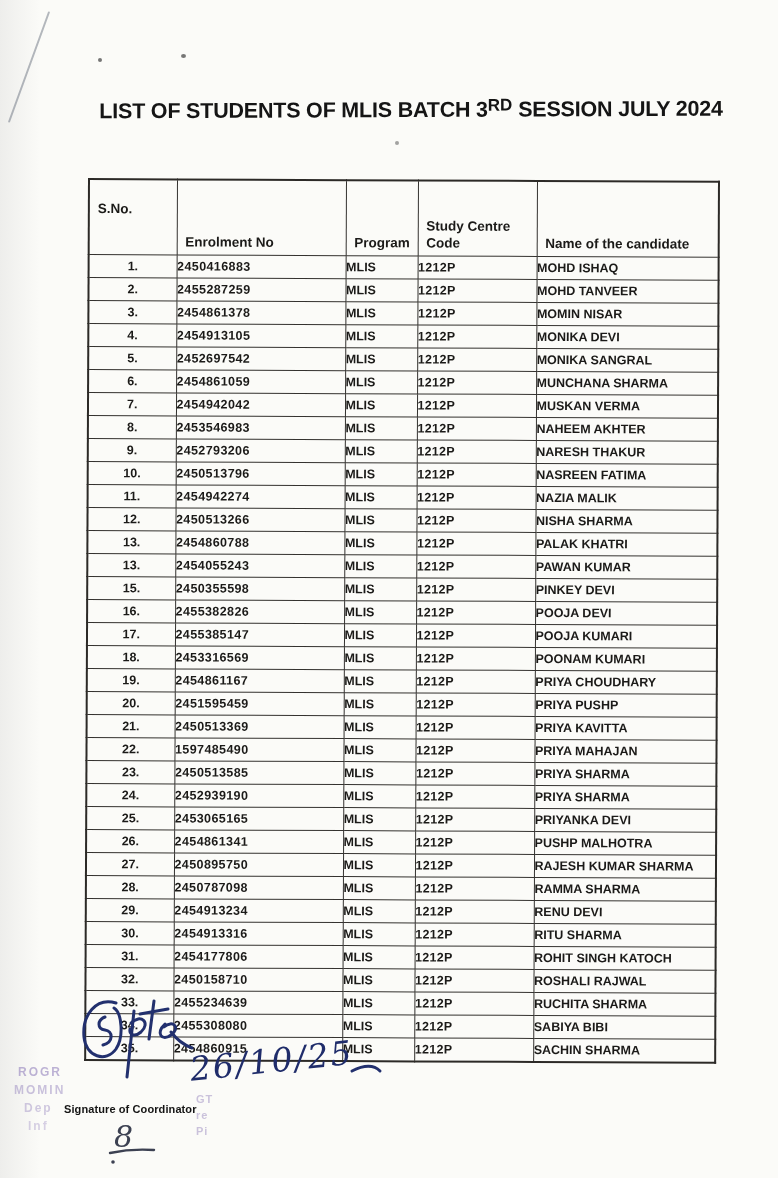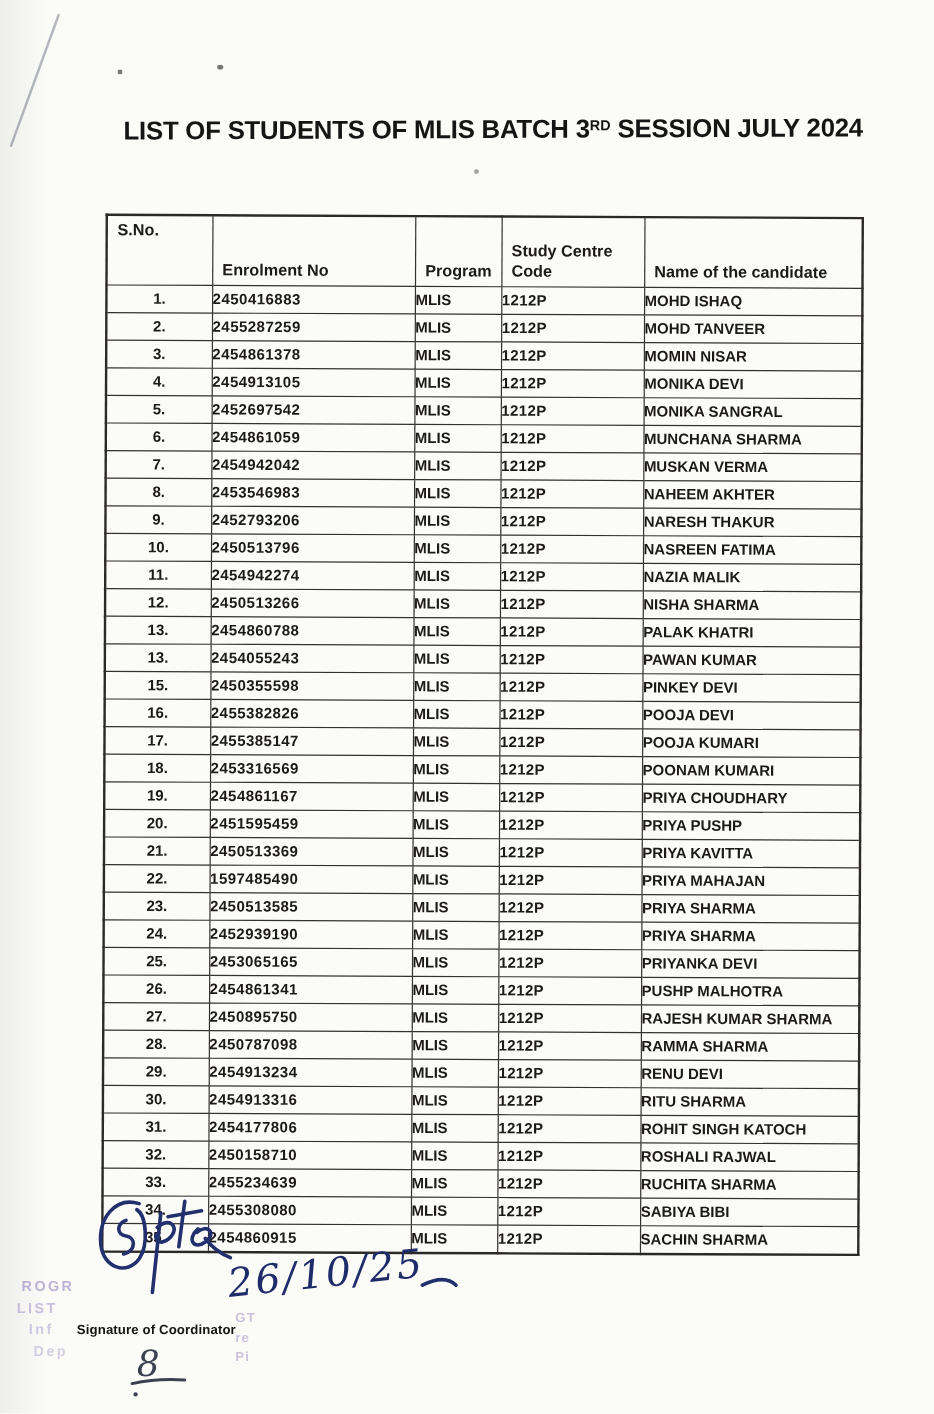--- a/index.html
+++ b/index.html
@@ -20,40 +20,40 @@
   .dot.d2{left:181px;top:54px;width:5px;height:4px;}
   .dot.d3{left:395px;top:141px;opacity:.5;}
 
   .doc-title{
     position:absolute;top:96px;left:50px;width:690px;
     text-align:center;font-size:21.5px;font-weight:bold;
     letter-spacing:-0.2px;color:#151515;
     padding-left:16px;white-space:nowrap;
     transform:rotate(-0.25deg);
   }
-  .doc-title sup{font-size:12px;vertical-align:6px;letter-spacing:0;}
+  .doc-title sup{font-size:17px;vertical-align:6px;letter-spacing:0;}
 
   table.students{
     position:absolute;top:178px;left:88px;
     width:630px;border-collapse:collapse;table-layout:fixed;
     transform:rotate(0.25deg);transform-origin:top left;
     background:transparent;
   }
   .students th,.students td{
     border:1.6px solid #34322f;
     font-family:"Liberation Sans",sans-serif;
     color:#1b1a18;overflow:hidden;white-space:nowrap;
   }
   .students{border:2.2px solid #2c2a27;}
   .students thead th{
     height:50px;font-size:13.5px;font-weight:bold;
     text-align:left;vertical-align:bottom;
     padding:2px 4px 3px 8px;white-space:normal;line-height:1.25;
   }
-  .students thead th.h-sno{vertical-align:top;padding-top:4px;}
+  .students thead th.h-sno{vertical-align:top;padding-top:21px;}
   .students tbody td{
     height:22px;font-size:12.5px;font-weight:600;padding:0;
   }
   col.c-sno{width:88px;}
   col.c-enrol{width:169px;}
   col.c-prog{width:72px;}
   col.c-centre{width:119px;}
   col.c-name{width:182px;}
   td.cell-sno{text-align:center;}
   td.cell-enrol{padding-left:11px;letter-spacing:.4px;}
@@ -403,23 +403,23 @@
     <td class="cell-prog">MLIS</td>
     <td class="cell-centre">1212P</td>
     <td class="cell-name">SACHIN SHARMA</td>
   </tr>
 </tbody>
   </table>
 
   <div class="footer">
     <div class="stamp">
       <div class="s-line">ROGR</div>
-      <div class="s-line">LIST</div>
+      <div class="s-line">MOMIN</div>
+      <div class="s-line">Dep</div>
       <div class="s-line">Inf</div>
-      <div class="s-line">Dep</div>
     </div>
     <div class="stamp-right">
       <div>GT</div>
       <div>re</div>
       <div>Pi</div>
     </div>
 
     <div class="sig-label">Signature of Coordinator</div>
 
     <svg class="sig-svg" width="310" height="96" viewBox="0 0 310 96">

